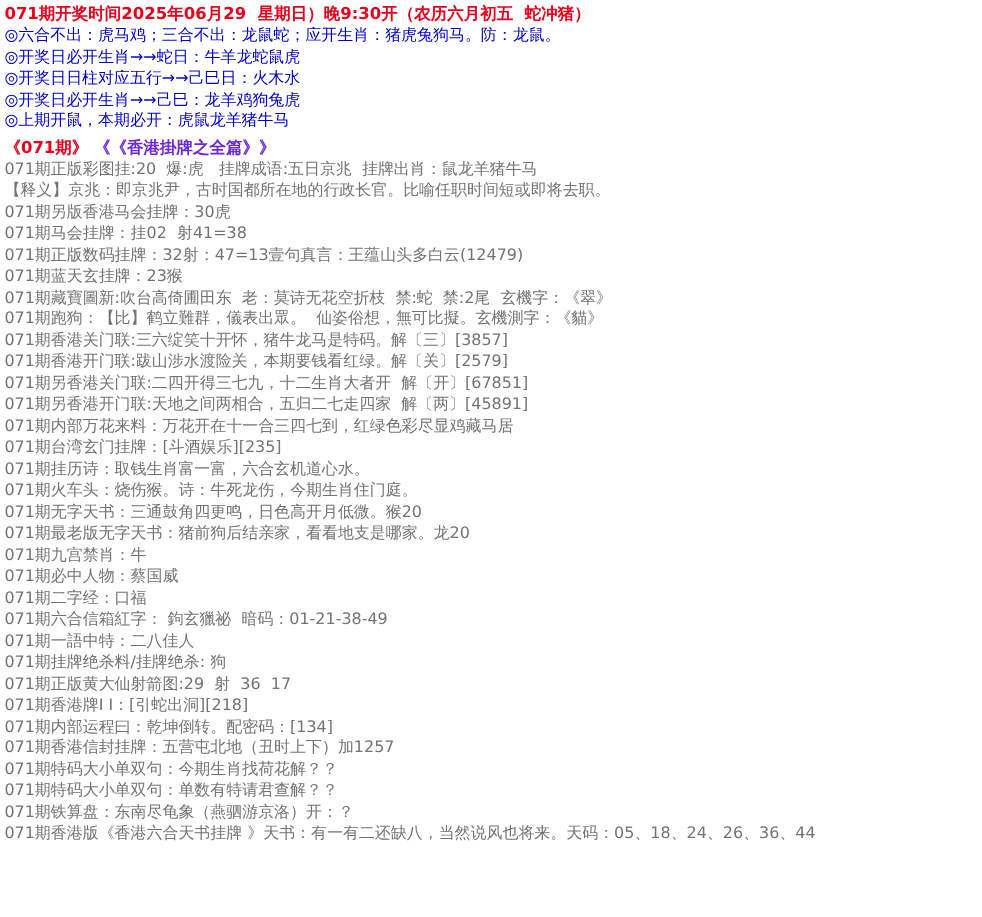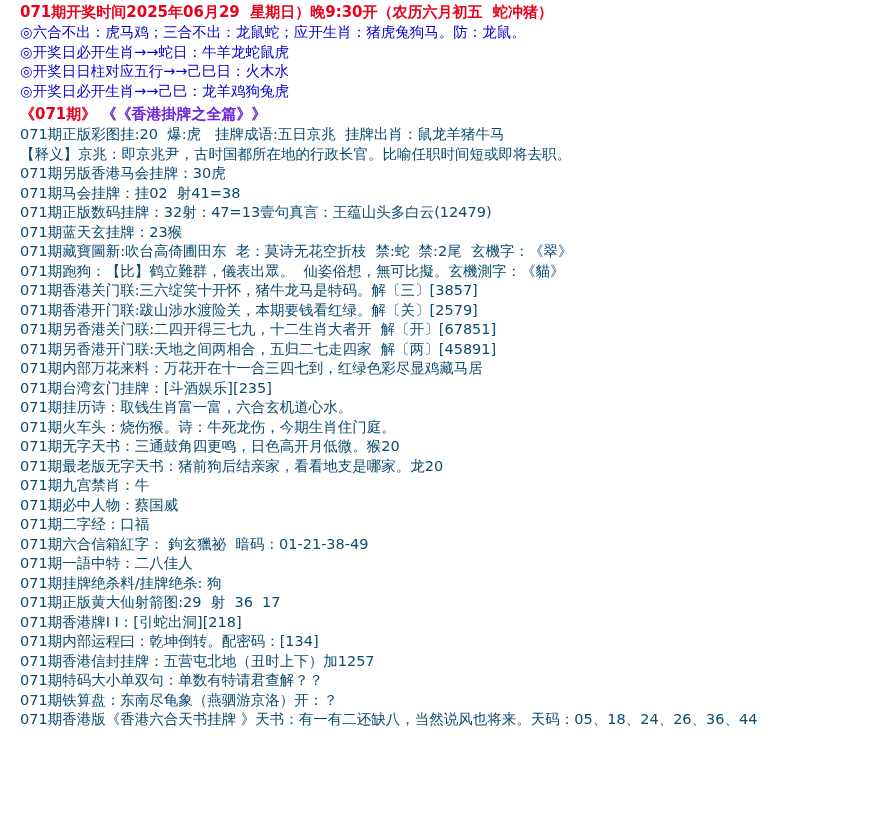--- a/index.html
+++ b/index.html
@@ -19,26 +19,25 @@
     position: relative;
     width: 893px;
     height: 834px;
     padding: 2px 0 0 4px;
     box-sizing: border-box;
   }
   .line {
     line-height: 19.5px;
     white-space: pre;
     font-size: 14.5px;
-    margin-left: 16px;
   }
   .red { color: #e8001c; }
   .blue { color: #0000cc; }
   .green { color: #6d28d9; }
-  .black { color: #0c4a6e; }
+  .black { color: #737373; }
   .title-line {
     font-weight: bold;
     font-size: 15px;
     line-height: 21px;
   }
   .sec-head {
     font-weight: bold;
     font-size: 15px;
     line-height: 21px;
   }
@@ -50,20 +49,21 @@
 
 <div id="page">
 
   <div class="line title-line red">071期开奖时间2025年06月29  星期日）晚9:30开（农历六月初五  蛇冲猪）</div>
 
   <div>
     <div class="line blue">◎六合不出：虎马鸡；三合不出：龙鼠蛇；应开生肖：猪虎兔狗马。防：龙鼠。</div>
     <div class="line blue">◎开奖日必开生肖→→蛇日：牛羊龙蛇鼠虎</div>
     <div class="line blue">◎开奖日日柱对应五行→→己巳日：火木水</div>
     <div class="line blue">◎开奖日必开生肖→→己巳：龙羊鸡狗兔虎</div>
+    <div class="line blue">◎上期开鼠，本期必开：虎鼠龙羊猪牛马</div>
   </div>
 
   <div class="spacer-1"></div>
 
   <div class="line sec-head"><span class="red">《071期》</span><span class="black"> </span><span class="green">《《香港掛牌之全篇》》</span></div>
 
   <div class="block-body">
     <div class="line black">071期正版彩图挂:20  爆:虎   挂牌成语:五日京兆  挂牌出肖：鼠龙羊猪牛马</div>
     <div class="line black">【释义】京兆：即京兆尹，古时国都所在地的行政长官。比喻任职时间短或即将去职。</div>
     <div class="line black">071期另版香港马会挂牌：30虎</div>
@@ -85,19 +85,20 @@
     <div class="line black">071期九宫禁肖：牛</div>
     <div class="line black">071期必中人物：蔡国威</div>
     <div class="line black">071期二字经：口福</div>
     <div class="line black">071期六合信箱紅字： 鉤玄獵祕  暗码：01-21-38-49</div>
     <div class="line black">071期一語中特：二八佳人</div>
     <div class="line black">071期挂牌绝杀料/挂牌绝杀: 狗</div>
     <div class="line black">071期正版黄大仙射箭图:29  射  36  17</div>
     <div class="line black">071期香港牌I I：[引蛇出洞][218]</div>
     <div class="line black">071期内部运程曰：乾坤倒转。配密码：[134]</div>
     <div class="line black">071期香港信封挂牌：五营屯北地（丑时上下）加1257</div>
+    <div class="line black">071期特码大小单双句：今期生肖找荷花解？？</div>
     <div class="line black">071期特码大小单双句：单数有特请君查解？？</div>
     <div class="line black">071期铁算盘：东南尽龟象（燕驷游京洛）开：？</div>
     <div class="line black">071期香港版《香港六合天书挂牌 》天书：有一有二还缺八，当然说风也将来。天码：05、18、24、26、36、44</div>
 
   </div>
 
 </div>
 
 </body></html>

